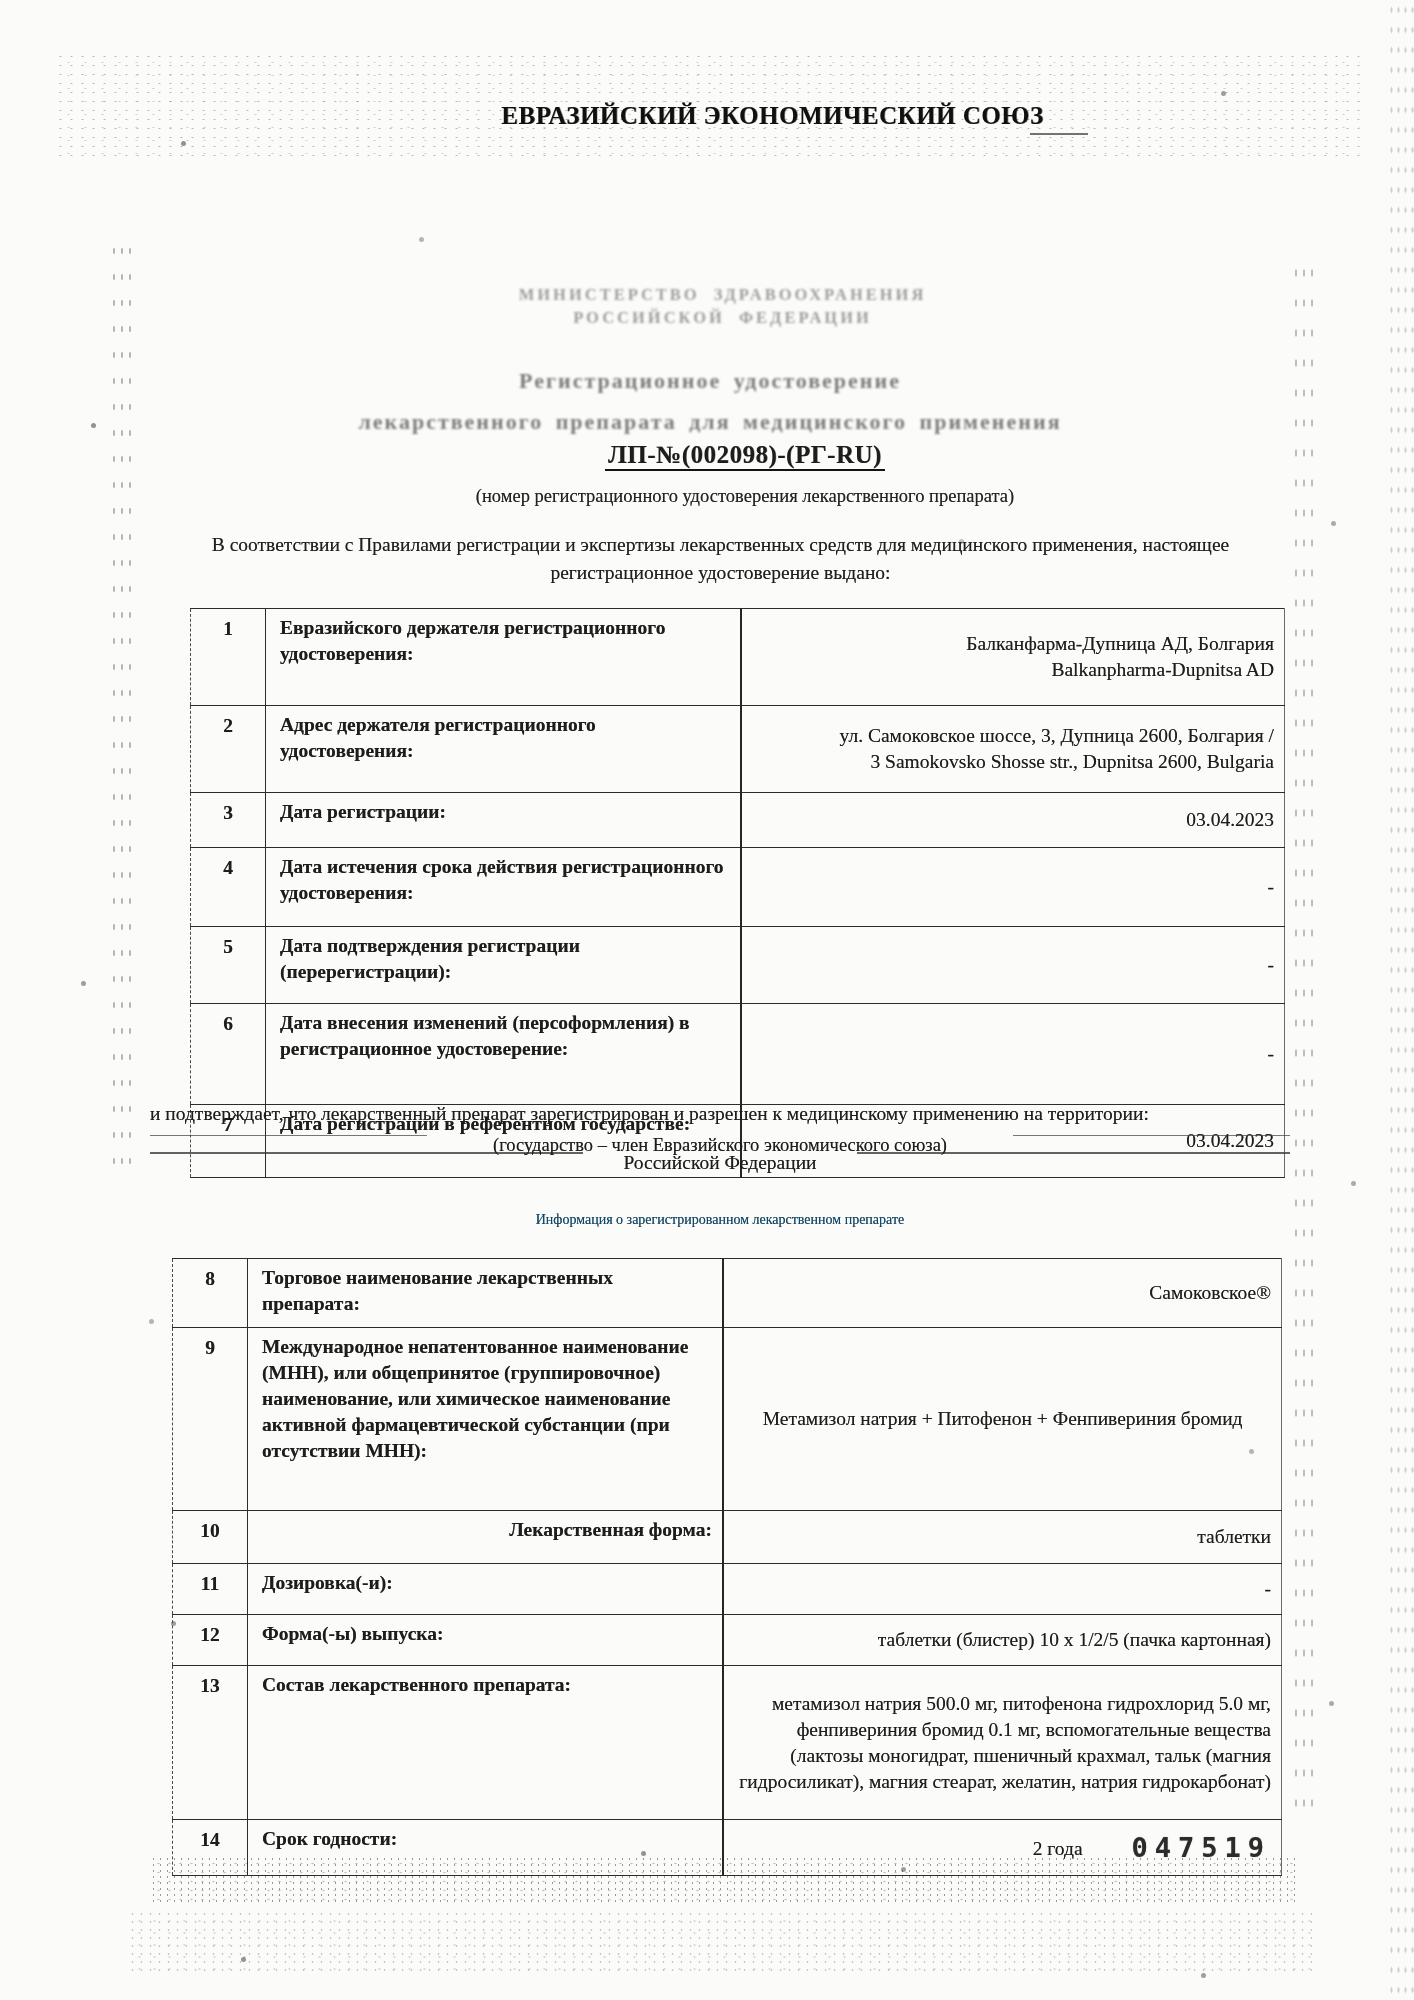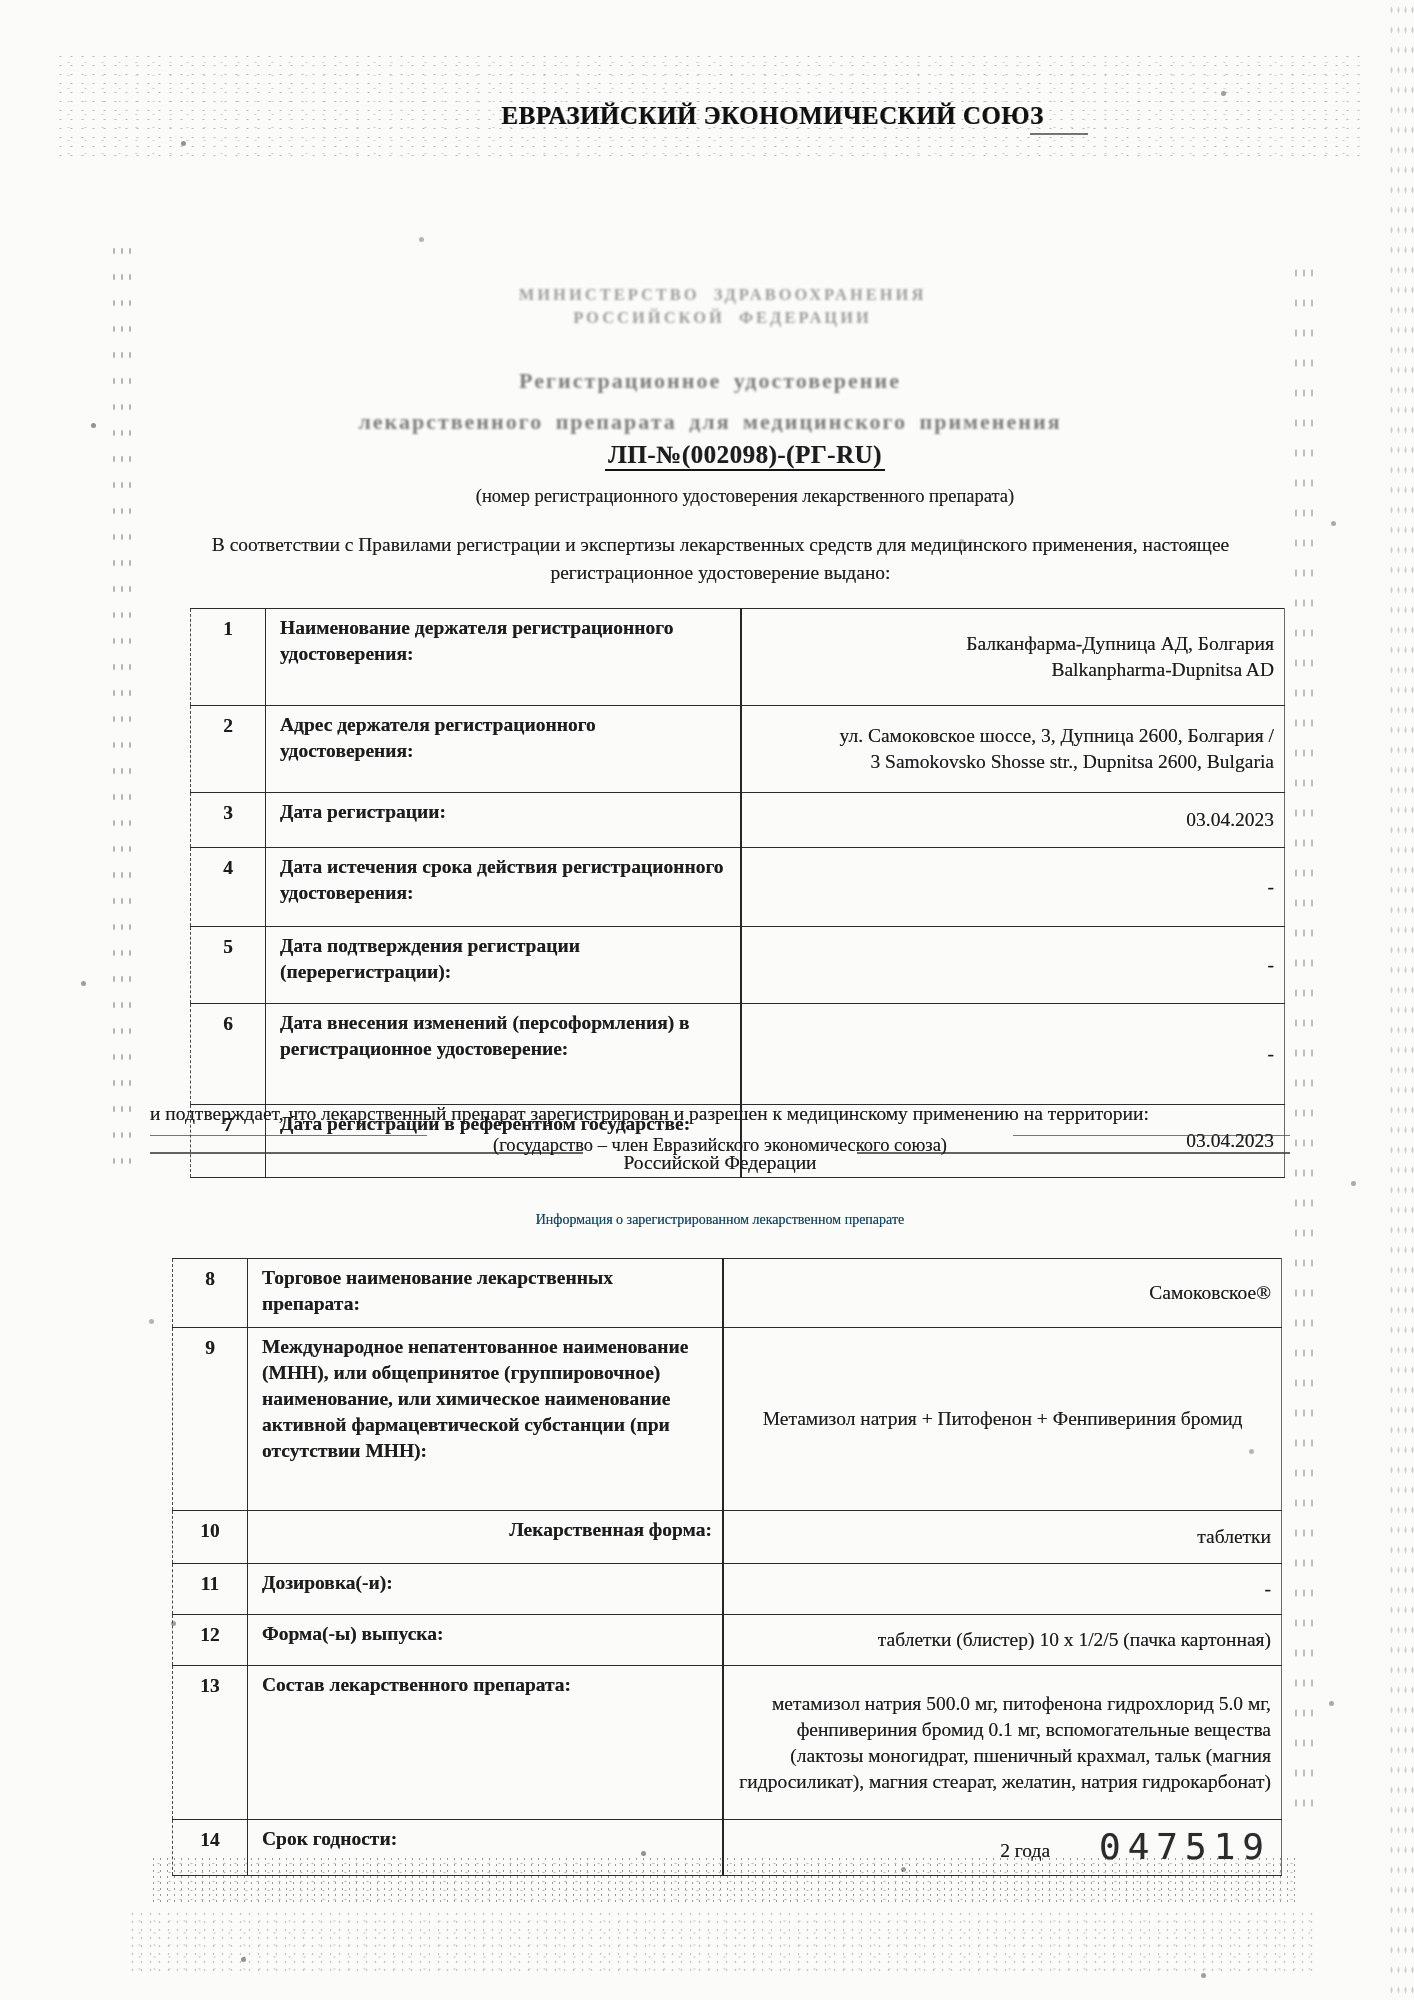--- a/index.html
+++ b/index.html
@@ -58,23 +58,23 @@
   .tbl tr{page-break-inside:avoid;}
   
   .r1 td{height:86px;} .r2 td{height:76px;} .r3 td{height:44px;}
   .r4 td{height:68px;} .r5 td{height:66px;} .r6 td{height:90px;} .r7 td{height:62px;}
   .r8 td{height:58px;} .r9 td{height:172px;} .r10 td{height:42px;text-align:right;}
   .r11 td{height:40px;} .r12 td{height:40px;} .r13 td{height:143px;} .r14 td{height:45px;}
   .val-narrow{max-width:480px;margin:0 auto;}
   .val-left{text-align:left;padding-left:6px;}
   .val-just{text-align:justify;padding:2px 14px;}
   .stamp{
-    font-family:"DejaVu Sans Mono",monospace;font-size:36px;letter-spacing:7px;
+    font-family:"DejaVu Sans Mono",monospace;font-size:27px;letter-spacing:7px;
     color:#2b2b2b;margin-left:44px;text-shadow:0 0 1px rgba(0,0,0,.4);
-    position:relative;top:2px;white-space:nowrap;
+    position:relative;top:2px;white-space:nowrap;font-weight:bold;
   }
   
   .confirm{
     position:absolute;top:1100px;left:150px;width:1060px;
     font-size:19.5px;line-height:27px;color:#1e1e1e;text-align:left;
   }
   .blank-row{position:absolute;left:150px;width:1140px;display:flex;align-items:flex-start;}
   .blank-row .rule{flex:1;border-bottom:2px solid #3d3d3d;margin-bottom:5px;opacity:.8;}
   .territory-row{top:1152px;}
   .territory-row .txt{padding:0 40px;font-size:19.5px;white-space:nowrap;}
@@ -149,21 +149,21 @@
     <span>ЛП-№(002098)-(РГ-RU)</span>
   </div>
   <div class="reg-caption ink">(номер регистрационного удостоверения лекарственного препарата)</div>
 
   <div class="intro ink">В соответствии с Правилами регистрации и экспертизы лекарственных средств для медицинского применения, настоящее регистрационное удостоверение выдано:</div>
 
   <table class="tbl t1 ink">
     <tbody>
         <tr class="r1">
       <td class="num">1</td>
-      <td class="lbl">Наименование держателя регистрационного удостоверения:</td>
+      <td class="lbl">Евразийского держателя регистрационного удостоверения:</td>
       <td class="val">
         <div>Балканфарма-Дупница АД, Болгария</div>
         <div>Balkanpharma-Dupnitsa AD</div>
       </td>
     </tr>
     <tr class="r2">
       <td class="num">2</td>
       <td class="lbl">Адрес держателя регистрационного удостоверения:</td>
       <td class="val">
         <div>ул. Самоковское шоссе, 3, Дупница 2600, Болгария /</div>

